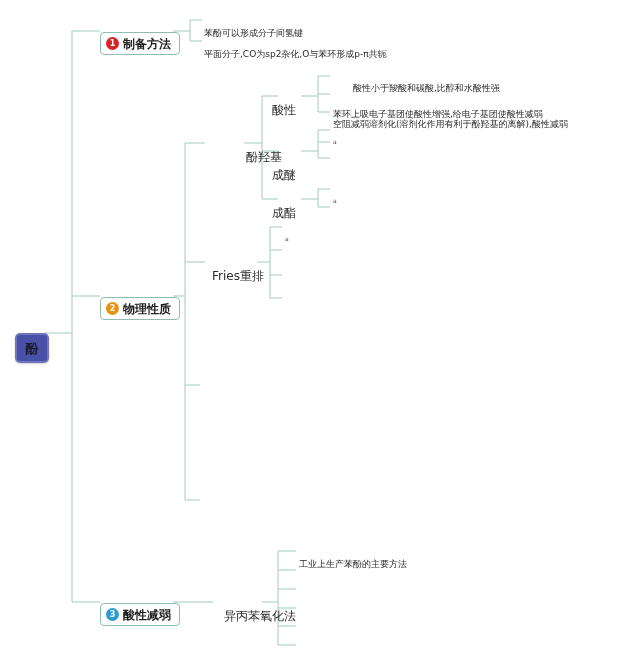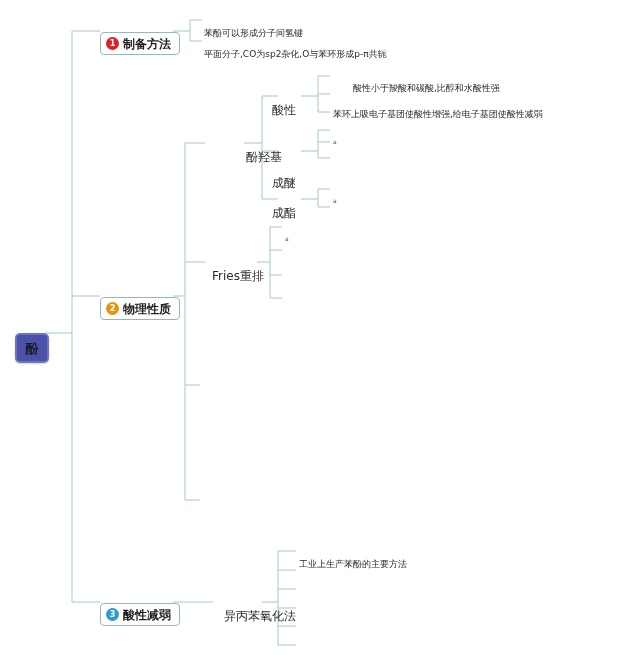--- a/index.html
+++ b/index.html
@@ -163,22 +163,25 @@
 
   <div class="node sub" style="left:272px;top:91px;">
     <span>酸性</span>
   </div>
   <div class="node leaf" style="left:333px;top:71px;padding-left:20px;">
     <span>酸性小于羧酸和碳酸,比醇和水酸性强</span>
   </div>
   <div class="node leaf" style="left:333px;top:97px;">
     <span>苯环上吸电子基团使酸性增强,给电子基团使酸性减弱</span>
   </div>
-
-  <div class="node sub" style="left:272px;top:164px;">
+  <div class="node leaf" style="left:333px;top:107px;">
+    <span>空阻减弱溶剂化(溶剂化作用有利于酚羟基的离解),酸性减弱</span>
+  </div>
+
+  <div class="node sub" style="left:272px;top:156px;">
     <span>成醚</span>
   </div>
   <div class="node tiny" style="left:333px;top:126px;">
     <span>a</span>
   </div>
 
   <div class="node sub" style="left:272px;top:194px;">
     <span>成酯</span>
   </div>
   <div class="node tiny" style="left:333px;top:185px;">

